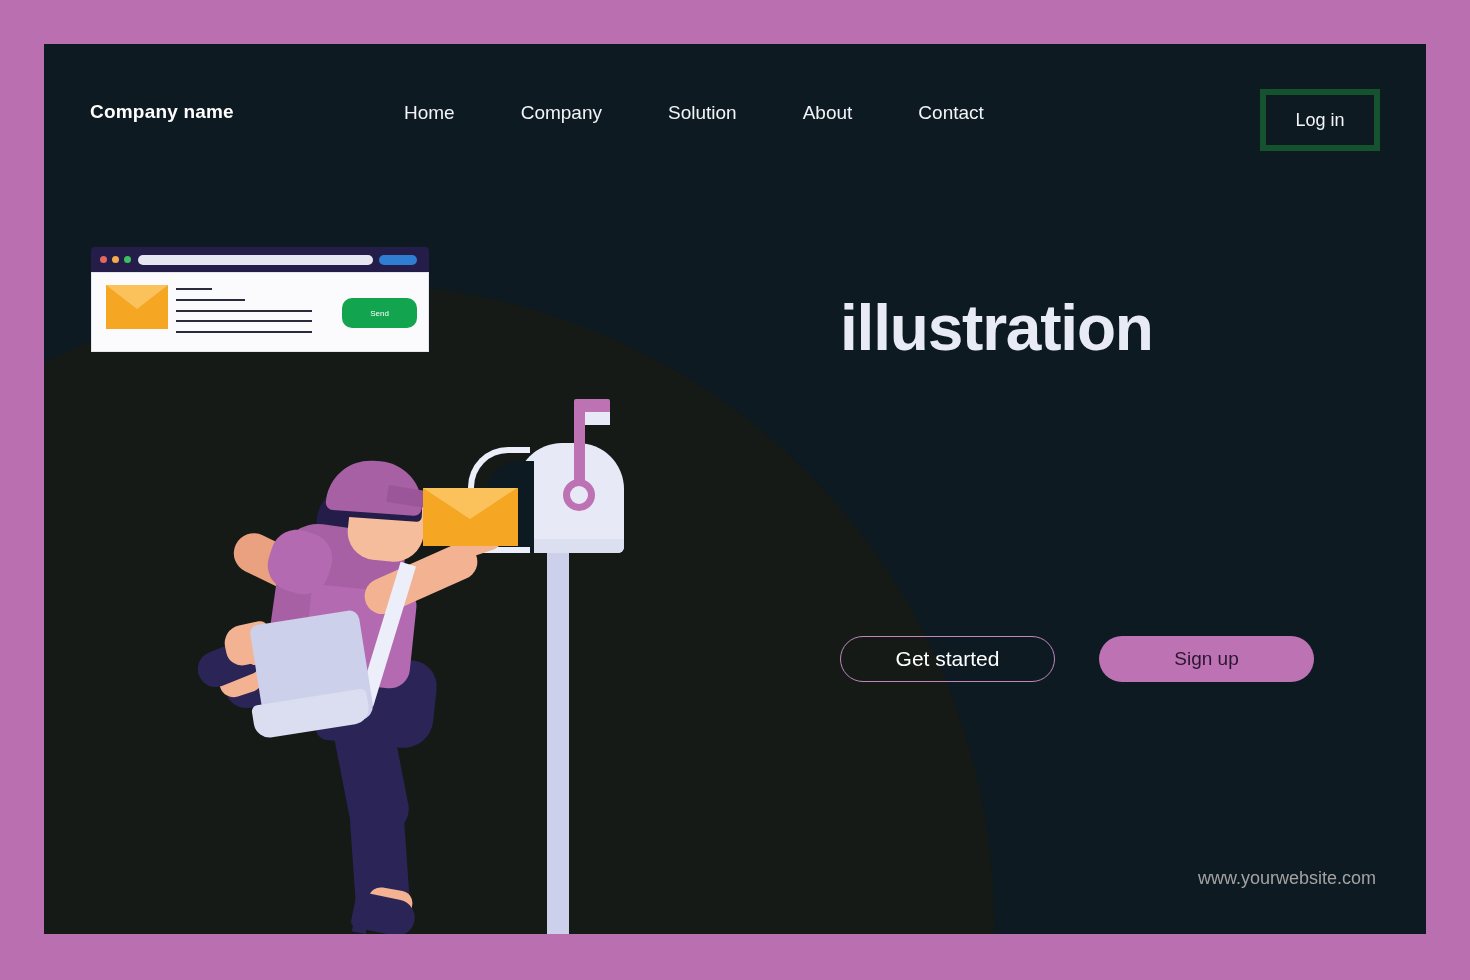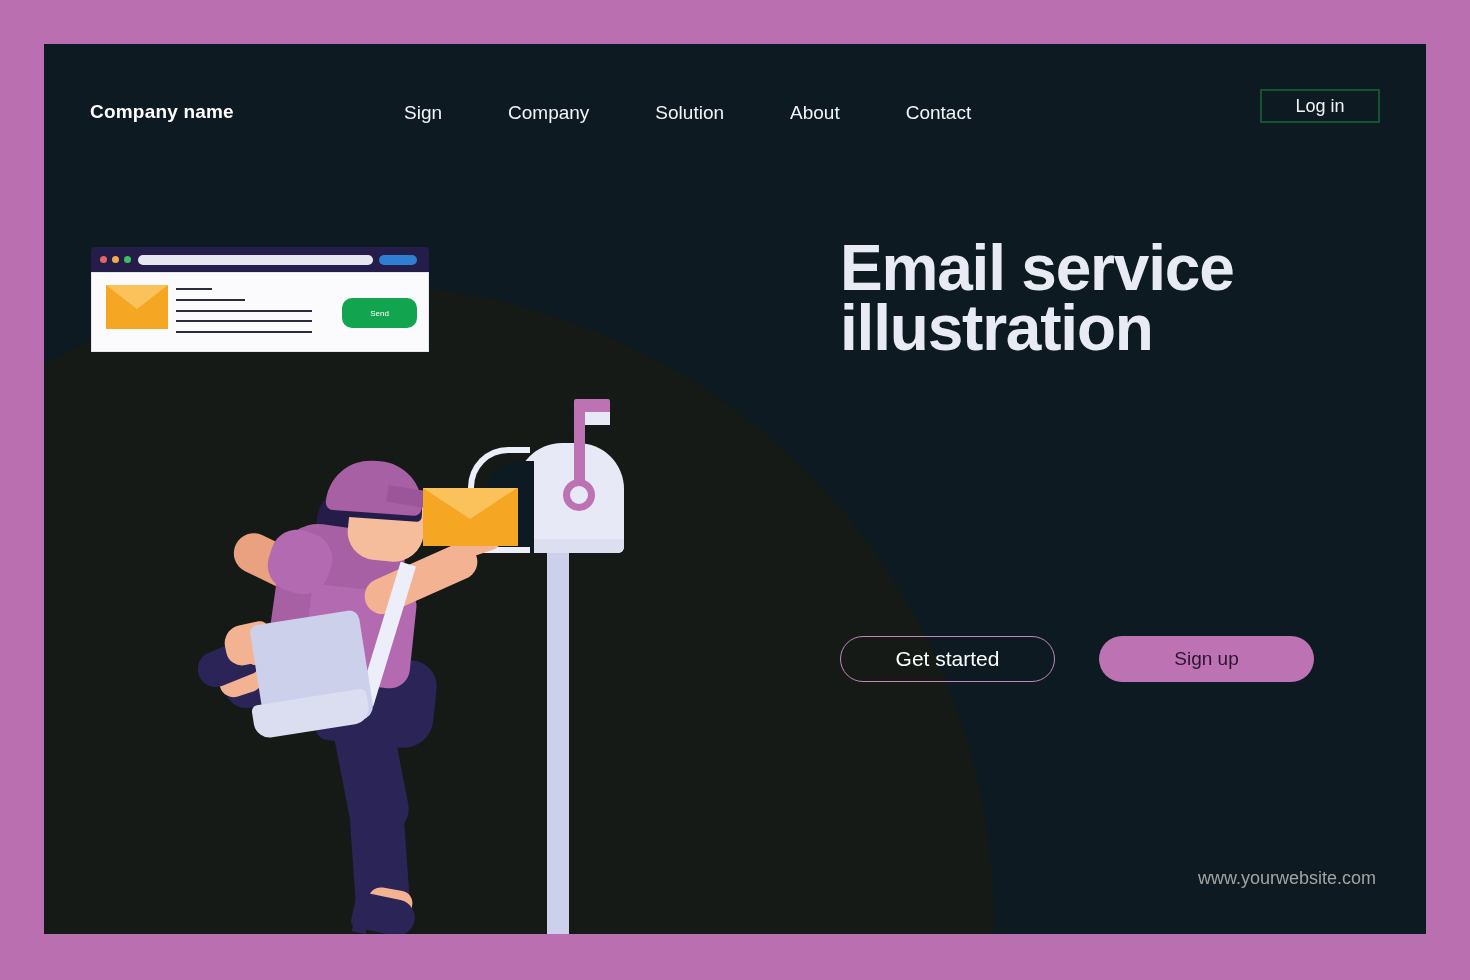--- a/index.html
+++ b/index.html
@@ -49,22 +49,22 @@
   }
   .nav-link{
     font-size:19px;color:#f2f4f8;white-space:nowrap;
     text-decoration:none;font-weight:400;
   }
   .nav-link + .nav-link{margin-left:0;}
   #nav-links .nav-link{width:auto;}
   #nav-links{gap:66px;}
   #login-btn{
     position:absolute;left:1216px;top:45px;
-    width:120px;height:34px;
-    border:2px solid #14532d;
+    width:120px;height:62px;
+    border:6px solid #14532d;
     background:transparent;
     color:#f2f4f8;font-size:18px;
     display:flex;align-items:center;justify-content:center;
     cursor:pointer;font-family:inherit;
     box-sizing:border-box;
   }
 
   
   #hero-text{
     position:absolute;left:796px;top:194px;width:560px;z-index:15;
@@ -290,21 +290,21 @@
 
   <div id="panel">
 
     <div id="bg-circle"></div>
 
     <div id="nav">
 
       <div id="brand">Company name</div>
 
       <div id="nav-links">
-        <a class="nav-link" href="#">Sign</a>
+        <a class="nav-link" href="#">Home</a>
         <a class="nav-link" href="#">Company</a>
         <a class="nav-link" href="#">Solution</a>
         <a class="nav-link" href="#">About</a>
         <a class="nav-link" href="#">Contact</a>
       </div>
 
       <button id="login-btn">Log in</button>
     </div>
 
     <div id="browser">
@@ -376,21 +376,21 @@
       <div class="sh" id="bag"></div>
       <div class="sh" id="bag-flap"></div>
     </div>
 
     <div id="hand-envelope">
       <span class="flap"></span>
     </div>
 
     <div id="hero-text">
       <h1 id="headline">
-        <span>Email service</span><br>
+        <br>
         <span>illustration</span>
       </h1>
     </div>
 
     <div id="cta-row">
       <button id="get-started">Get started</button>
       <button id="sign-up">Sign up</button>
     </div>
 
     <div id="website">www.yourwebsite.com</div>

